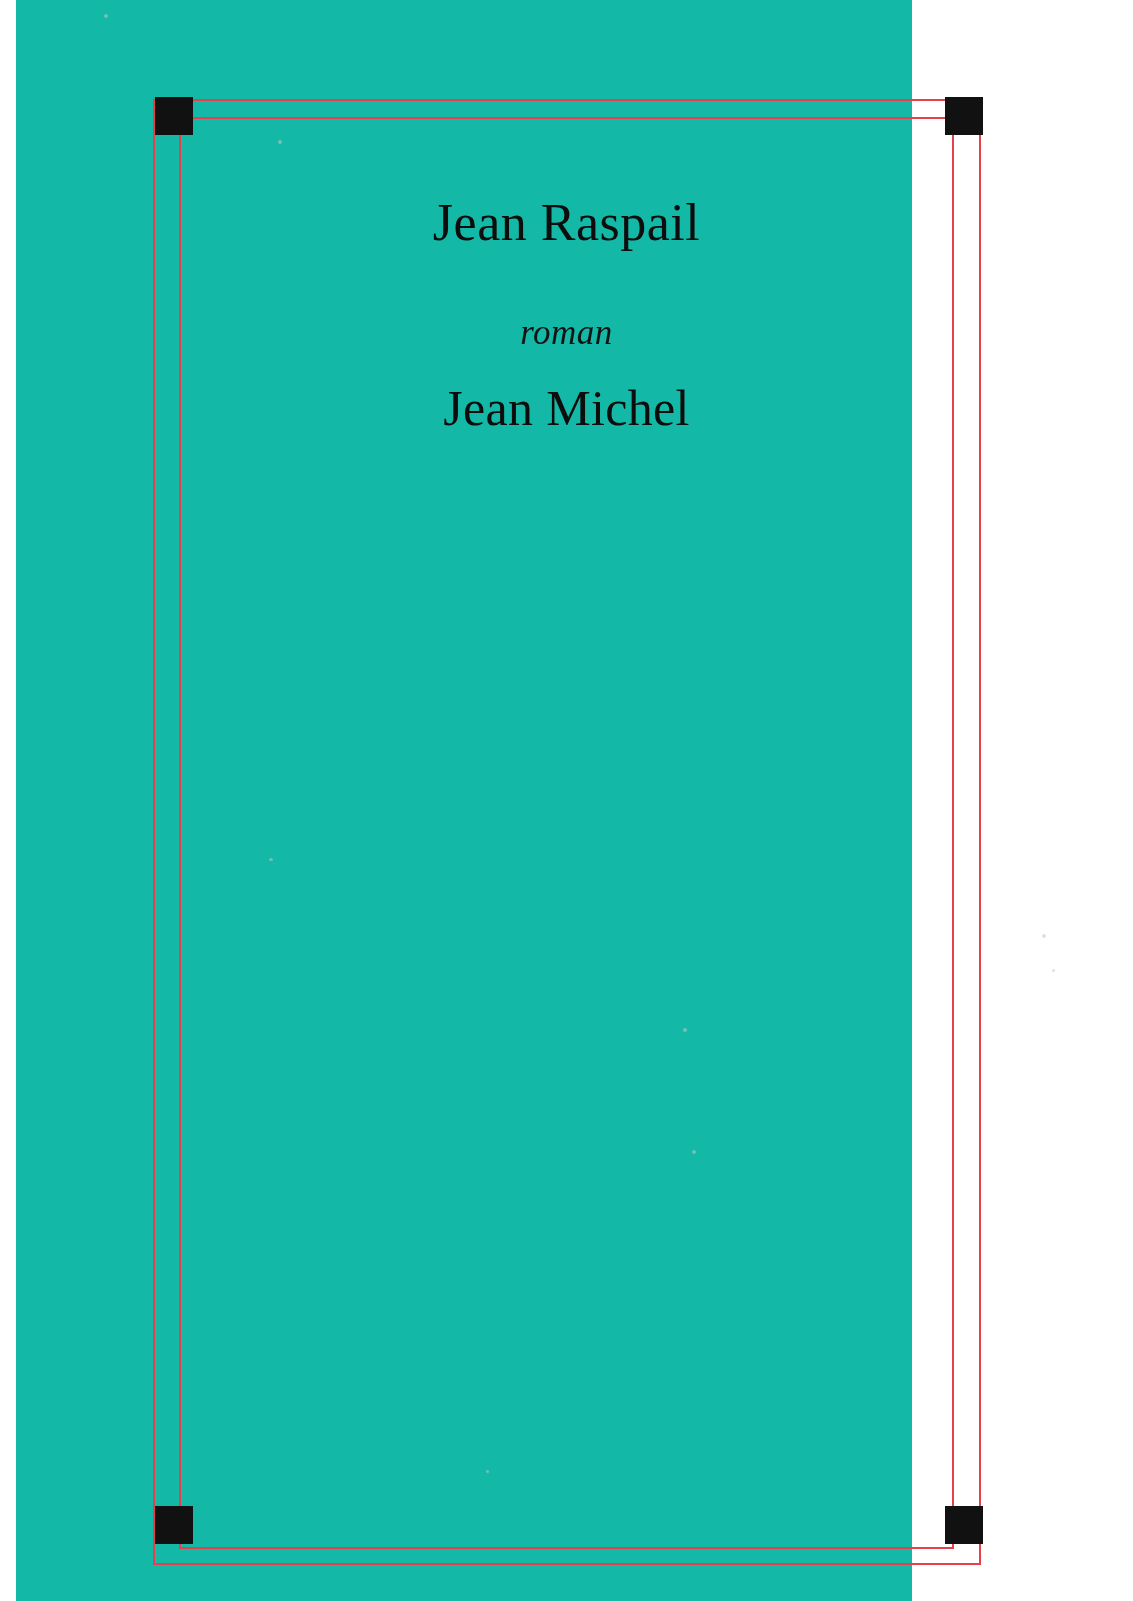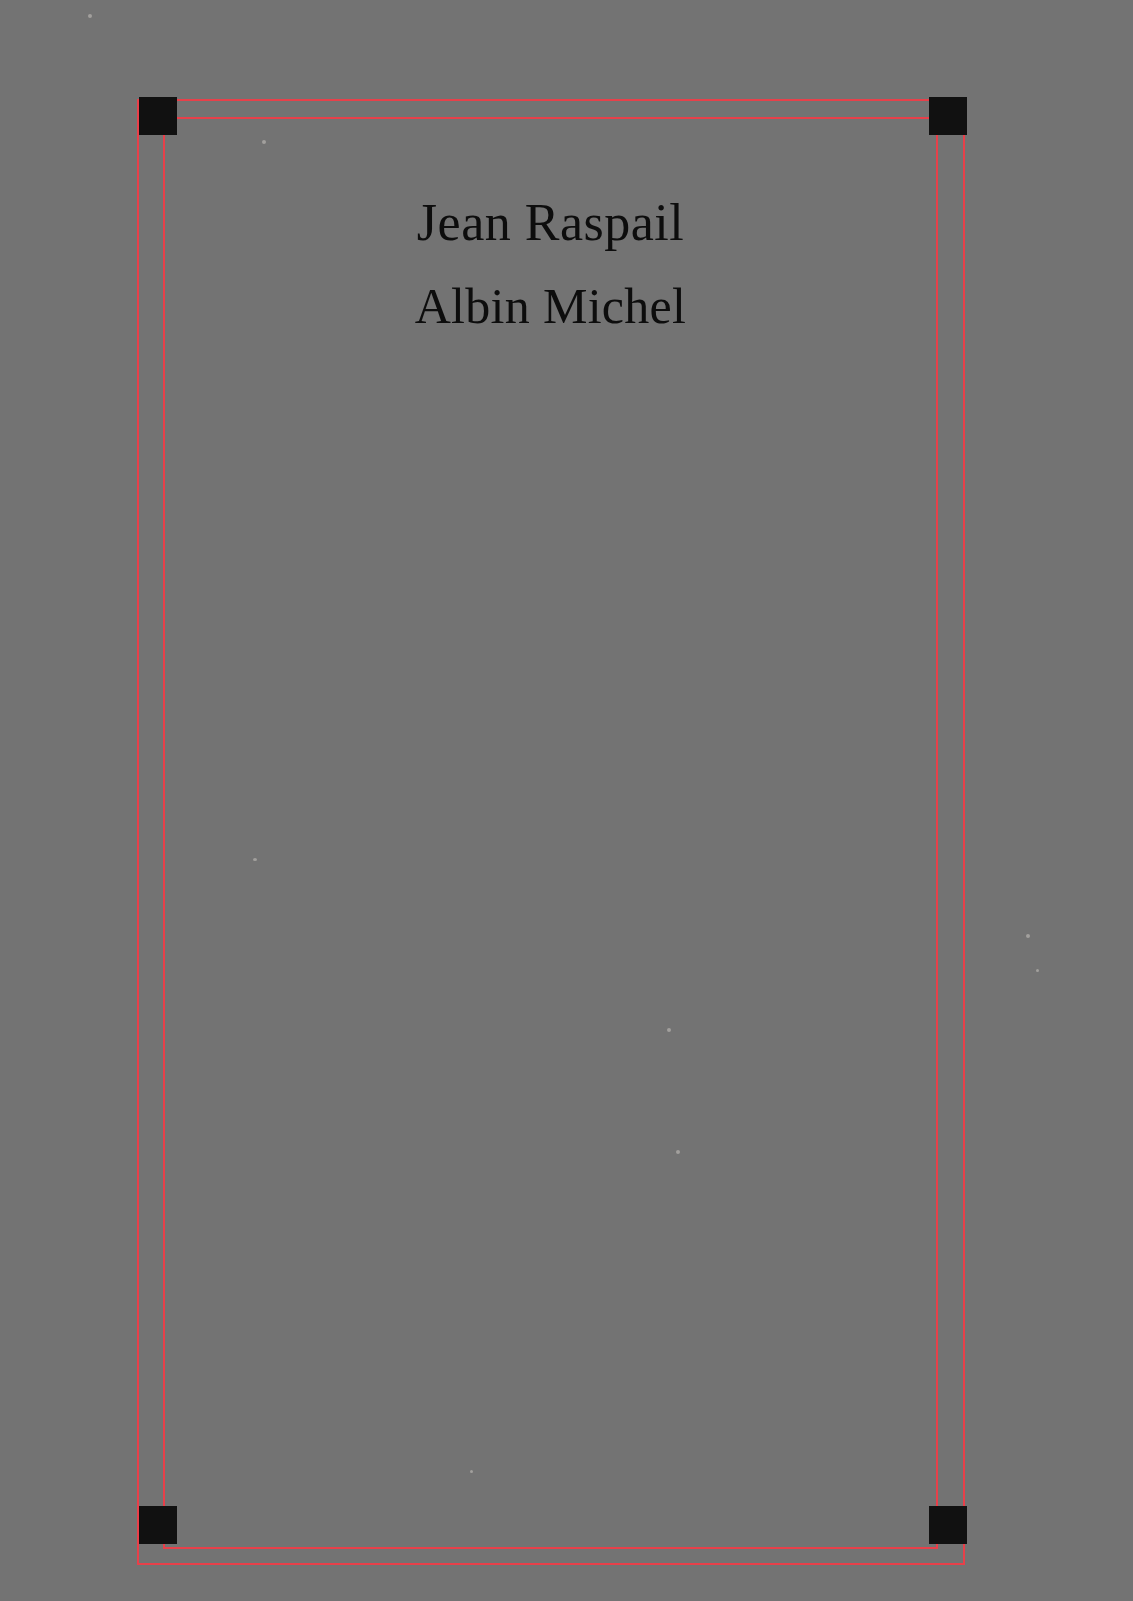--- a/index.html
+++ b/index.html
@@ -11,25 +11,25 @@
     width: 1133px;
     height: 1601px;
     position: relative;
     overflow: hidden;
     font-family: "Liberation Serif", serif;
   }
 
   
   .cover {
     position: absolute;
-    left: 0;
+    left: 16px;
     top: 0;
-    width: 1133px;
+    width: 896px;
     height: 1601px;
-    background: #737373;
+    background: #14b8a6;
   }
 
   
   .speckle {
     position: absolute;
     background: #c9c4bf;
     border-radius: 50%;
     opacity: .55;
   }
 
@@ -126,17 +126,18 @@
 
   <div class="corner tl"></div>
   <div class="corner tr"></div>
   <div class="corner bl"></div>
   <div class="corner br"></div>
 
   <div class="text-block">
     <div class="author">Jean Raspail</div>
 
 
+    <div class="genre">roman</div>
 
-    <div class="publisher">Albin Michel</div>
+    <div class="publisher">Jean Michel</div>
   </div>
 
 </div>
 
 </body></html>

